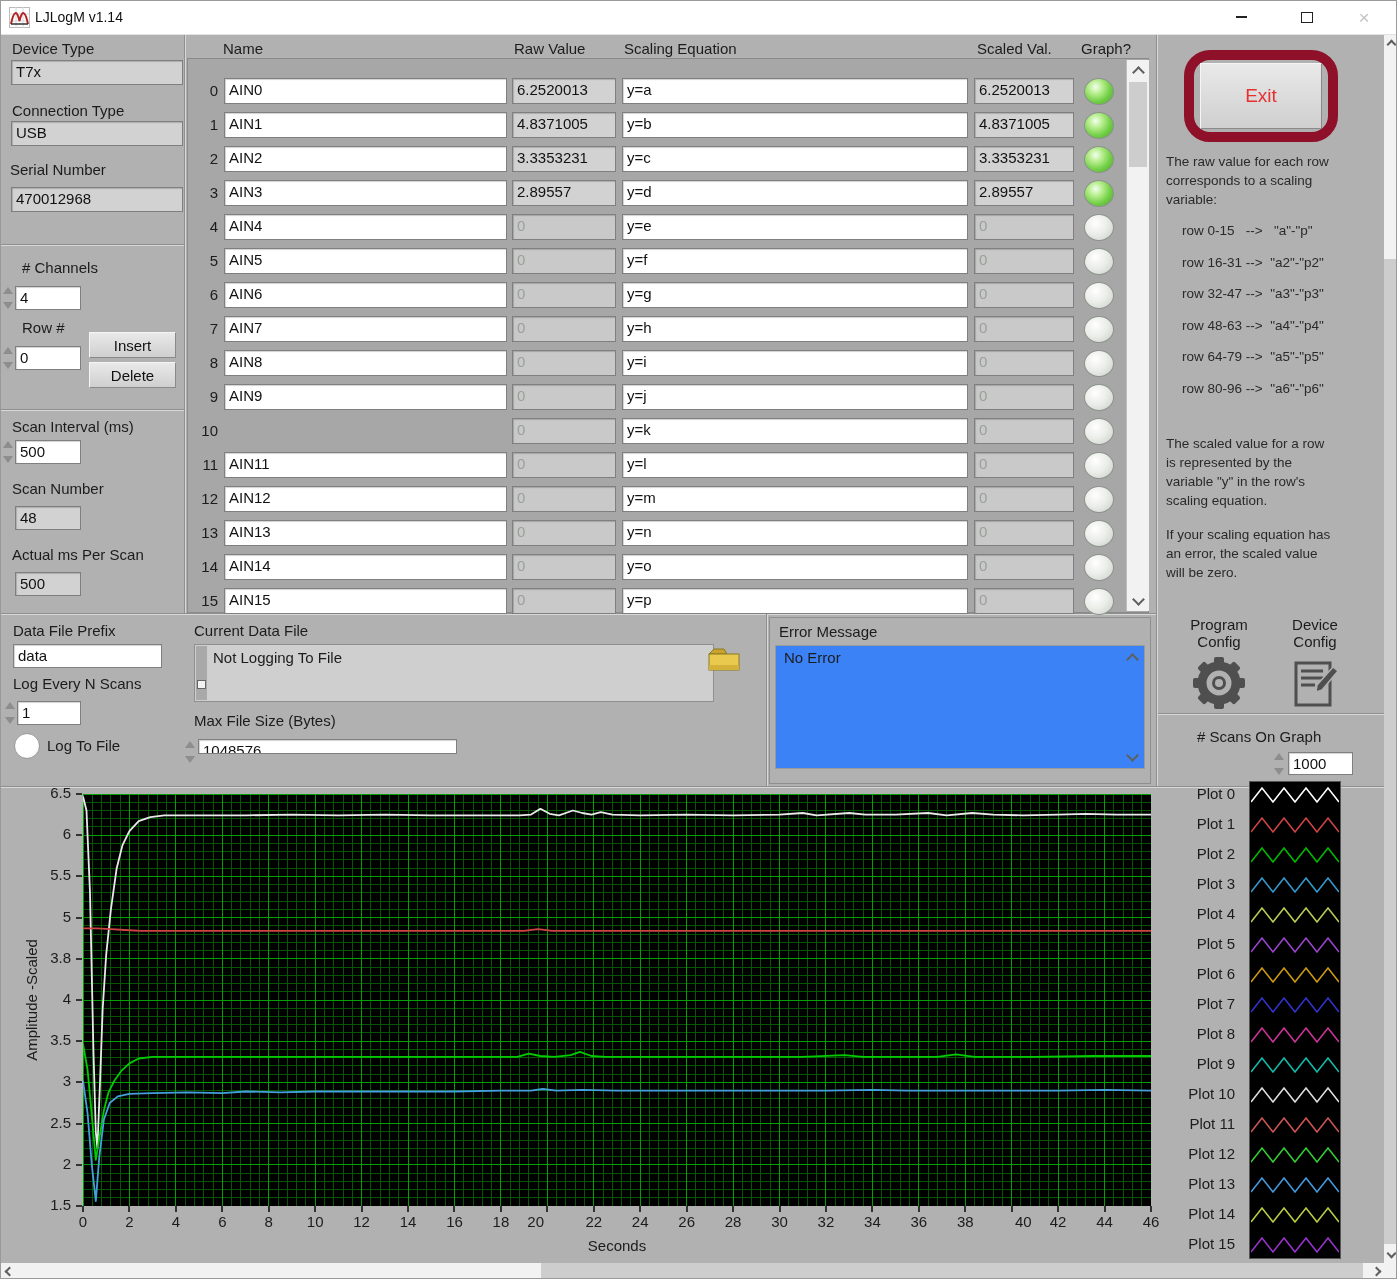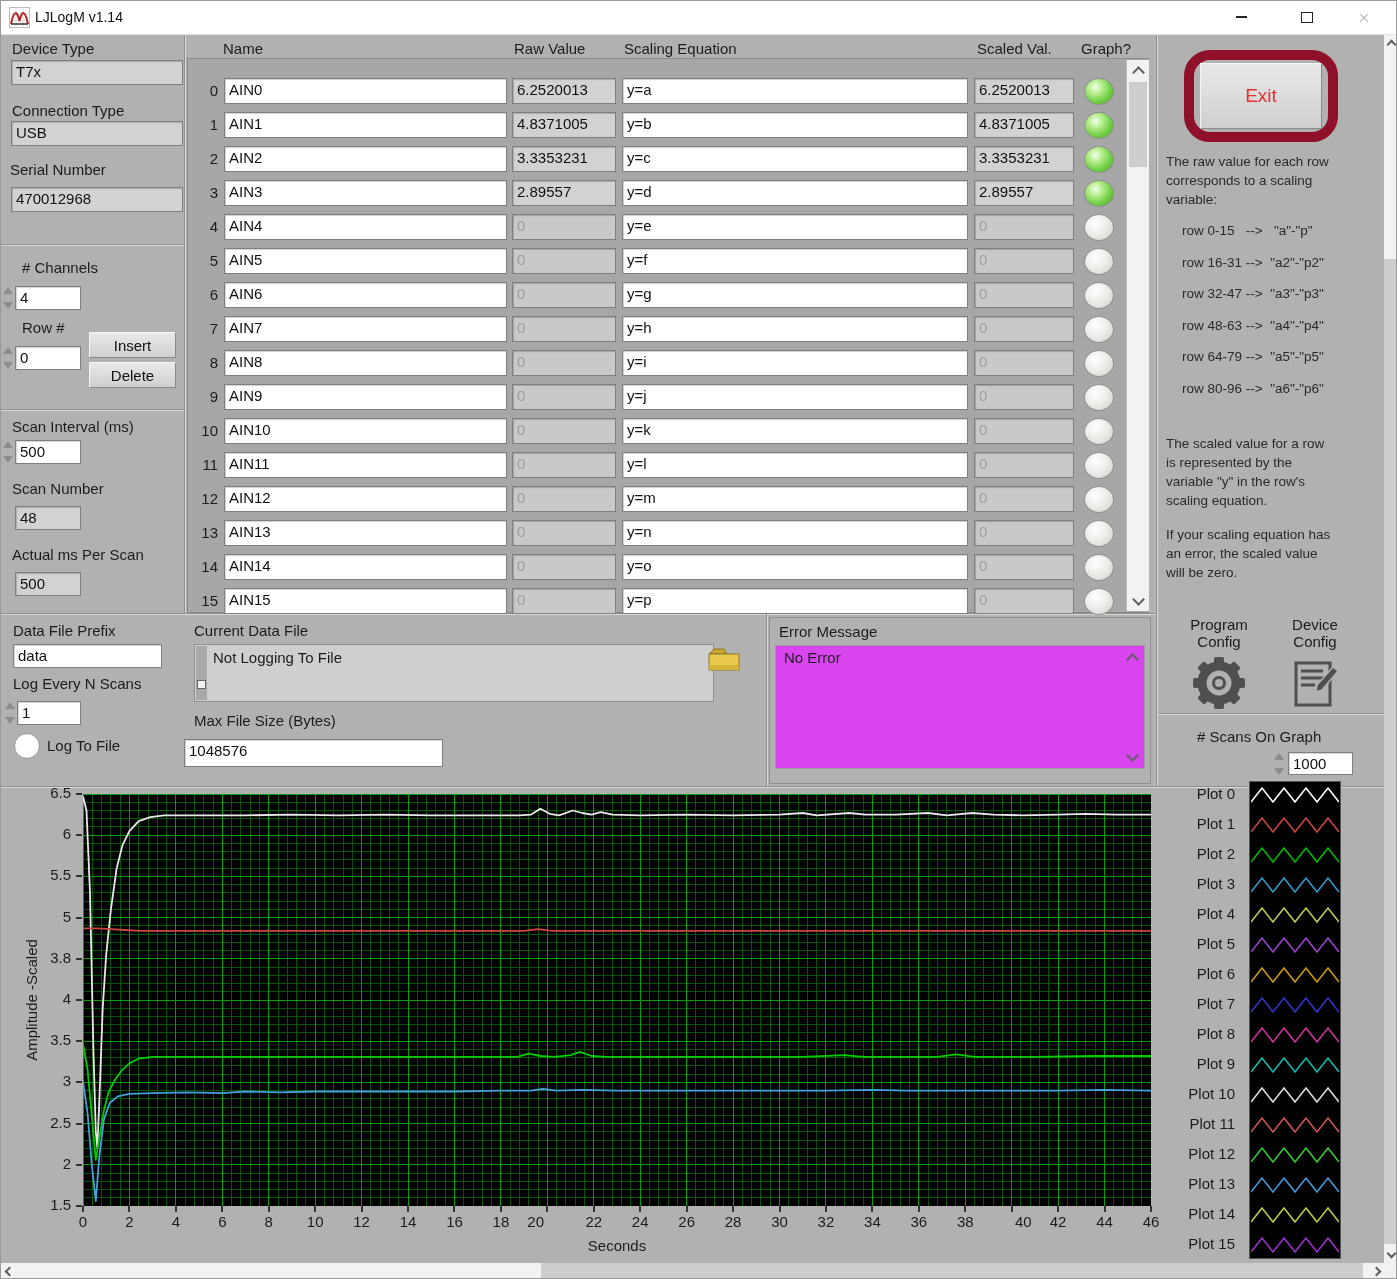--- a/index.html
+++ b/index.html
@@ -183,21 +183,20 @@
         <div class="field" style="left:434px;top:291px;width:346px;height:26px">y=i</div>
         <div class="field dim" style="left:786px;top:291px;width:100px;height:26px">0</div>
         <div class="led off" style="left:896px;top:291px"></div>
         <div class="rownum" style="left:0;top:329px">9</div>
         <div class="field" style="left:36px;top:325px;width:283px;height:26px">AIN9</div>
         <div class="field dim" style="left:324px;top:325px;width:104px;height:26px">0</div>
         <div class="field" style="left:434px;top:325px;width:346px;height:26px">y=j</div>
         <div class="field dim" style="left:786px;top:325px;width:100px;height:26px">0</div>
         <div class="led off" style="left:896px;top:325px"></div>
         <div class="rownum" style="left:0;top:363px">10</div>
-        <div class="field" style="left:36px;top:359px;width:283px;height:26px">AIN10</div>
         <div class="field dim" style="left:324px;top:359px;width:104px;height:26px">0</div>
         <div class="field" style="left:434px;top:359px;width:346px;height:26px">y=k</div>
         <div class="field dim" style="left:786px;top:359px;width:100px;height:26px">0</div>
         <div class="led off" style="left:896px;top:359px"></div>
         <div class="rownum" style="left:0;top:397px">11</div>
         <div class="field" style="left:36px;top:393px;width:283px;height:26px">AIN11</div>
         <div class="field dim" style="left:324px;top:393px;width:104px;height:26px">0</div>
         <div class="field" style="left:434px;top:393px;width:346px;height:26px">y=l</div>
         <div class="field dim" style="left:786px;top:393px;width:100px;height:26px">0</div>
         <div class="led off" style="left:896px;top:393px"></div>
@@ -270,25 +269,25 @@
     <svg class="abs" style="left:706px;top:644px" width="34" height="28">
       <path d="M2 9 L7 4 H17 L20 9 Z" fill="#caa32e" stroke="#8a7a22"></path>
       <rect x="2" y="9" width="30" height="16" fill="#e9c94e" stroke="#8a7a22"></rect>
       <rect x="2" y="20" width="30" height="5" fill="#d4b23a" stroke="none"></rect>
     </svg>
     <div class="lbl" style="left:193px;top:711px">Max File Size (Bytes)</div>
     <span class="spin" style="left:184px;top:740px">
         <i class="up"></i>
         <i class="dn"></i>
       </span>
-    <div class="field" style="left:183px;top:738px;width:259px;height:28px">1048576</div>
+    <div class="field" style="left:197px;top:738px;width:259px;height:15px">1048576</div>
 
     <div class="abs" style="left:768px;top:616px;width:382px;height:167px;border:1px solid #8f8f8f;box-sizing:border-box">
       <div class="lbl" style="left:9px;top:5px">Error Message</div>
-      <div class="abs" style="left:5px;top:27px;width:370px;height:124px;background:#d946ef;border:1px solid #9a9a9a;box-sizing:border-box">
+      <div class="abs" style="left:5px;top:27px;width:370px;height:124px;background:#3b82f6;border:1px solid #9a9a9a;box-sizing:border-box">
         <div class="abs" style="left:8px;top:3px;font-size:15px;color:#1c1c1c">No Error</div>
         <div class="arrowbox" style="right:4px;top:4px;width:16px;height:14px">
             <span class="chev up"></span>
           </div>
         <div class="arrowbox" style="right:4px;bottom:4px;width:16px;height:14px">
             <span class="chev down"></span>
           </div>
       </div>
     </div>
 

